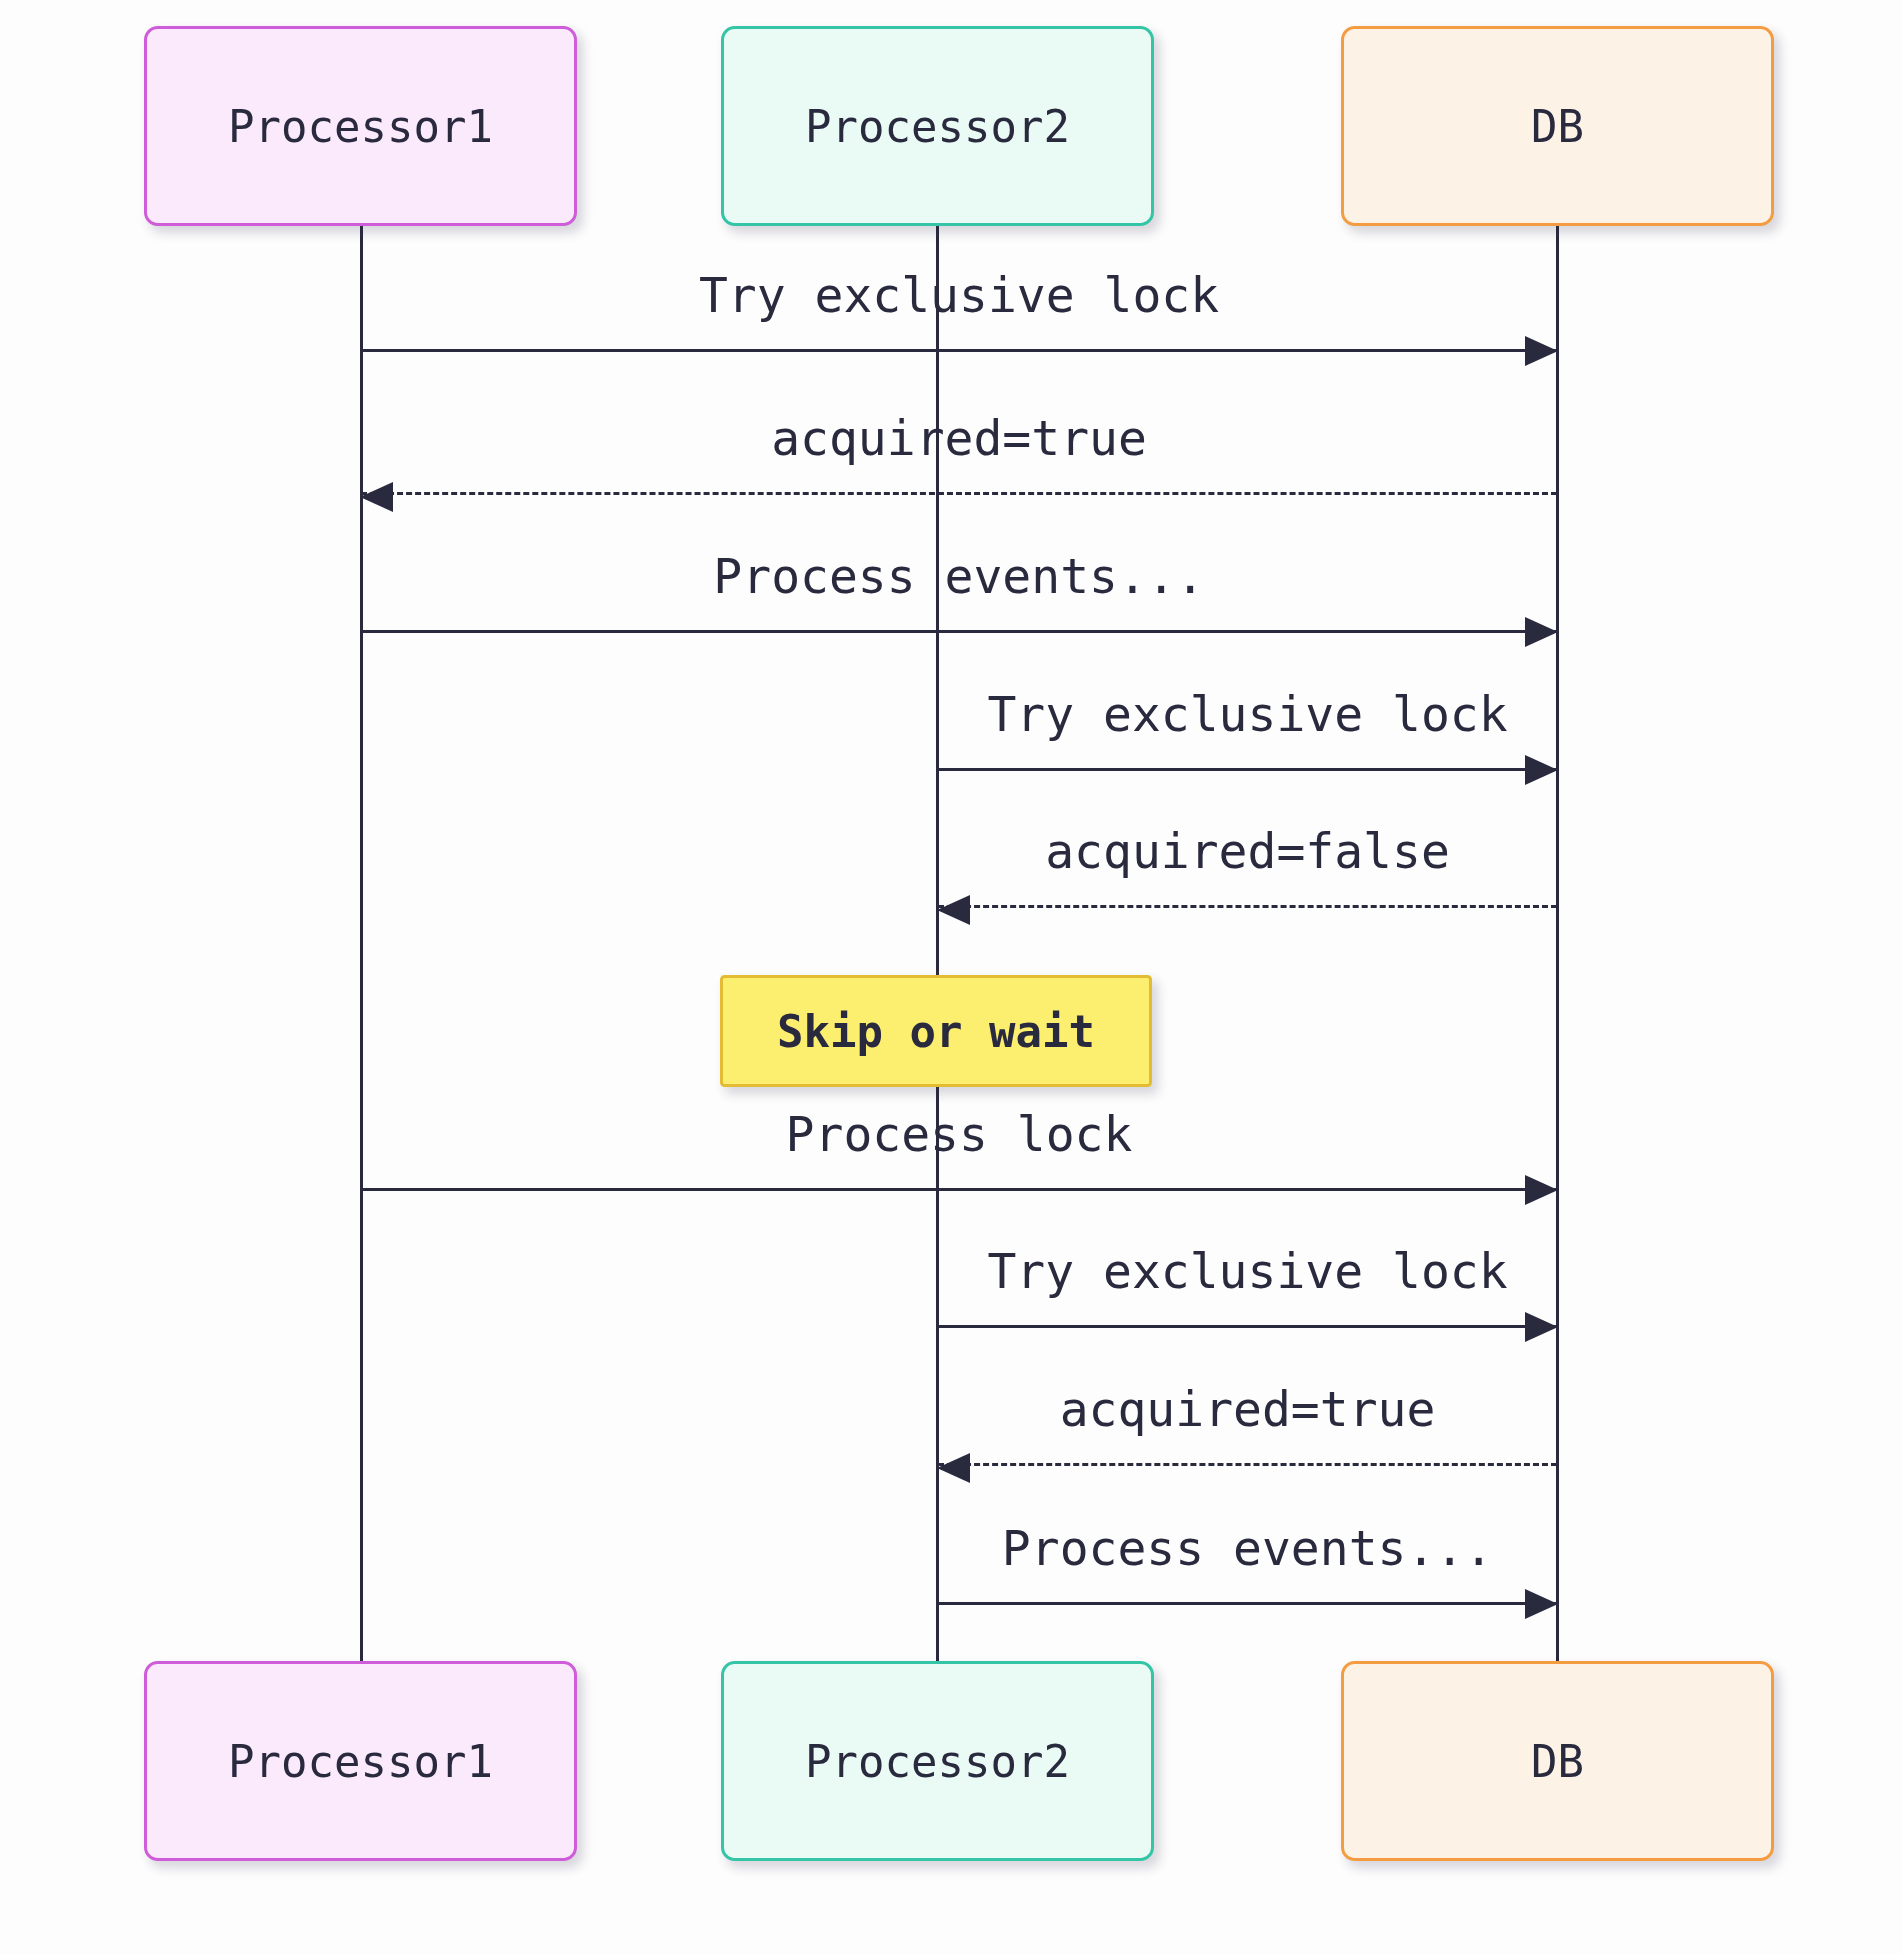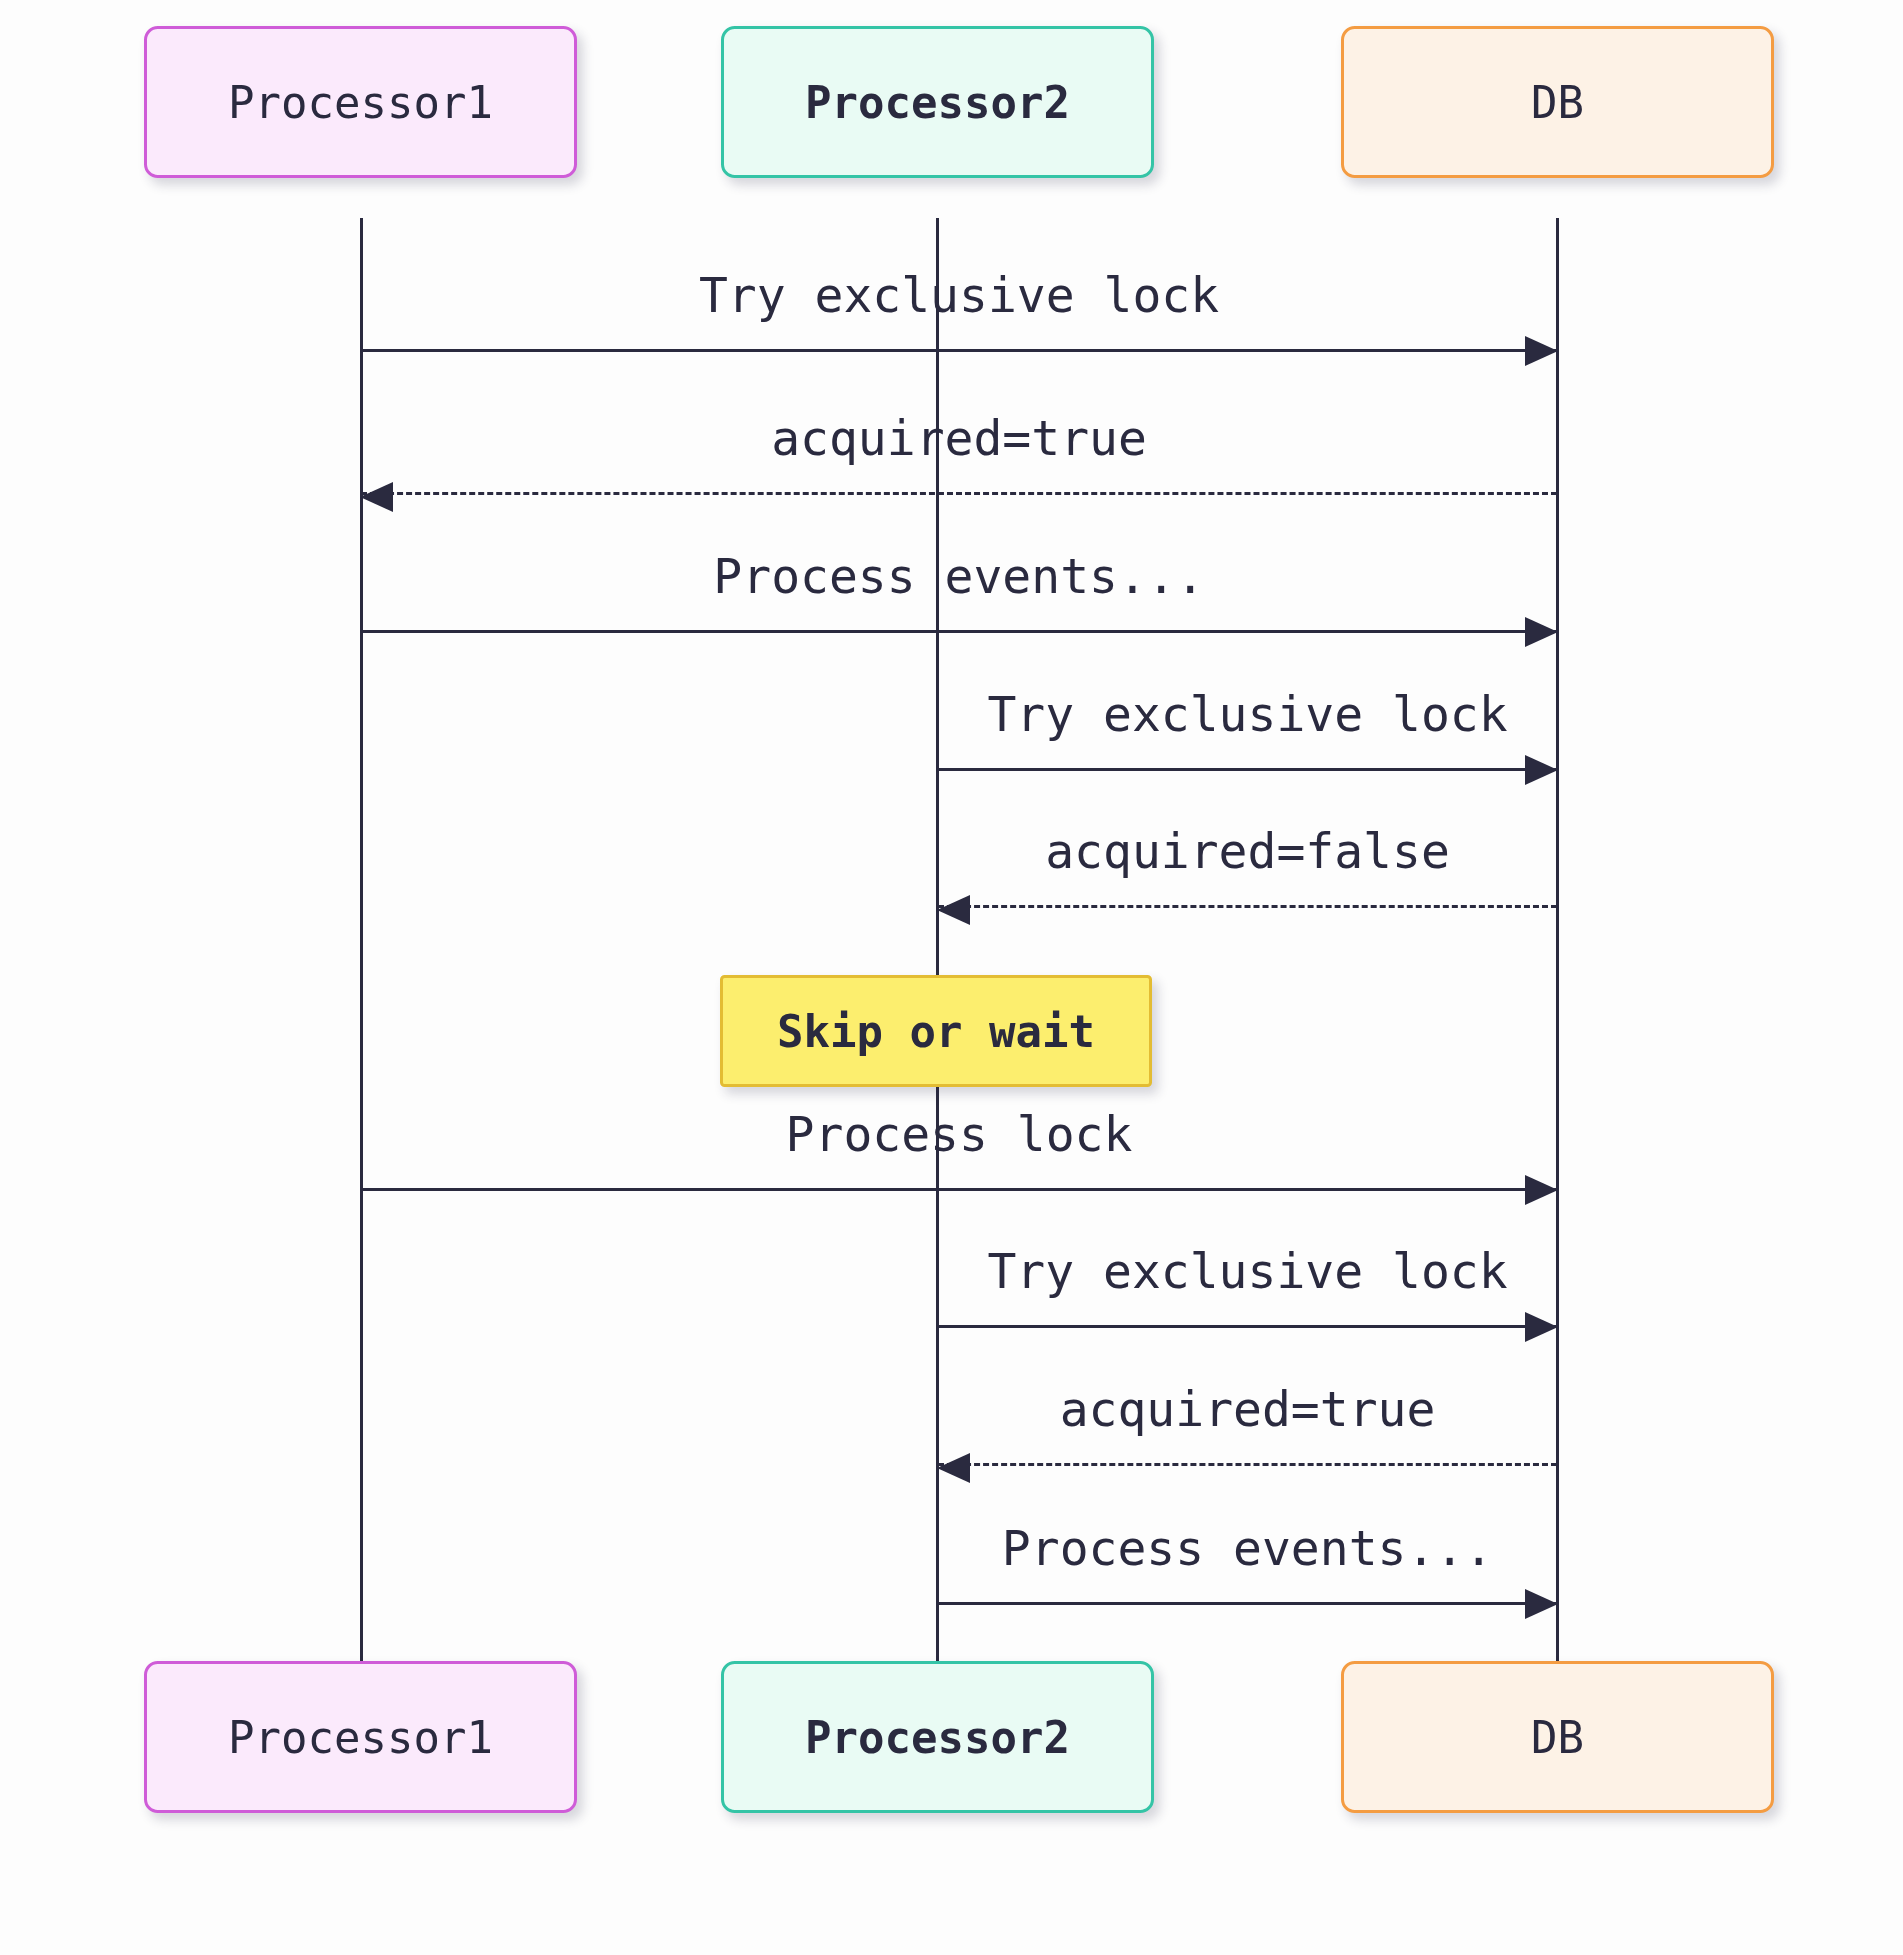--- a/index.html
+++ b/index.html
@@ -21,30 +21,30 @@
   }
   
   .lifeline{
     position:absolute;
     width:3.4px;top:218px;height:1444px;
     background:var(--ink);
   }
   
   .actor{
     position:absolute;
-    width:433px;height:152px;
+    width:433px;height:200px;
     border:3.4px solid;
     border-radius:13.8px;
     display:flex;align-items:center;justify-content:center;
     font-size:44px;
     box-shadow:5.7px 6.9px 10.3px rgba(40,40,70,0.18);
     box-sizing:border-box;
   }
   .actor.p1{background:var(--p1-fill);border-color:var(--p1-border);}
-  .actor.p2{background:var(--p2-fill);border-color:var(--p2-border);font-weight:bold;}
+  .actor.p2{background:var(--p2-fill);border-color:var(--p2-border);}
   .actor.db{background:var(--db-fill);border-color:var(--db-border);}
   .actor.row-top{top:26px;}
   .actor.row-bottom{top:1661px;}
   .actor.col-p1{left:144px;}
   .actor.col-p2{left:721px;}
   .actor.col-db{left:1341px;}
   
   .msg{position:absolute;}
   .msg .label{
     display:block;text-align:center;

